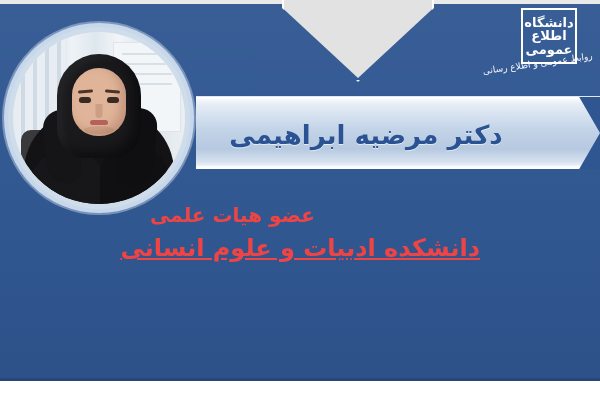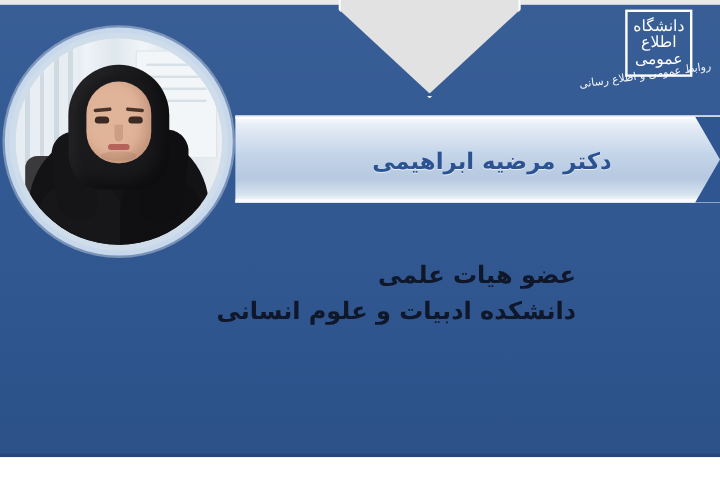--- a/index.html
+++ b/index.html
@@ -127,27 +127,26 @@
   .ribbon-title {
     position: absolute;
     left: 196px;
     top: 97px;
     width: 340px;
     height: 76px;
     display: flex;
     align-items: center;
     justify-content: center;
     color: #2b5292;
-    font-size: 19px;
+    font-size: 26px;
     font-weight: bold;
     letter-spacing: 0px;
     direction: rtl;
     white-space: nowrap;
     text-shadow: 0 1px 0 rgba(255,255,255,0.6);
-    padding-left: 44px;
   }
 
   
   .portrait-wrap {
     position: absolute;
     left: 8px;
     top: 27px;
     width: 182px;
     height: 182px;
     border-radius: 50%;
@@ -331,21 +330,21 @@
     position: absolute;
     left: 0; top: 0;
     width: 100%; height: 100%;
     display: flex;
     flex-direction: column;
     align-items: center;
     justify-content: center;
     gap: 0px;
     font-family: "DejaVu Sans", sans-serif;
     font-size: 13px;
-    font-weight: normal;
+    font-weight: bold;
     line-height: 1.05;
     color: #ffffff;
     direction: rtl;
     text-align: center;
   }
   .logo-sub {
     position: absolute;
     left: 0;
     top: 52px;
     width: 104px;
@@ -355,30 +354,30 @@
     direction: rtl;
     transform: rotate(-8deg);
     white-space: nowrap;
     opacity: .95;
   }
 
   
   .subtitle {
     position: absolute;
     left: 150px;
-    top: 214px;
+    top: 200px;
     width: 330px;
-    text-align: right;
+    text-align: left;
     direction: rtl;
-    color: #0f172a;
+    color: #ef4444;
     font-weight: bold;
     line-height: 1.5;
   }
   .subtitle .line1 { font-size: 20px; white-space: nowrap; }
-  .subtitle .line2 { font-size: 20px; white-space: nowrap; }
+  .subtitle .line2 { font-size: 24px; white-space: nowrap; text-decoration: underline; }
 
   
   .base-white {
     position: absolute;
     left: 0; top: 381px;
     width: 600px; height: 19px;
     background: #ffffff;
   }
 </style>
 </head>

